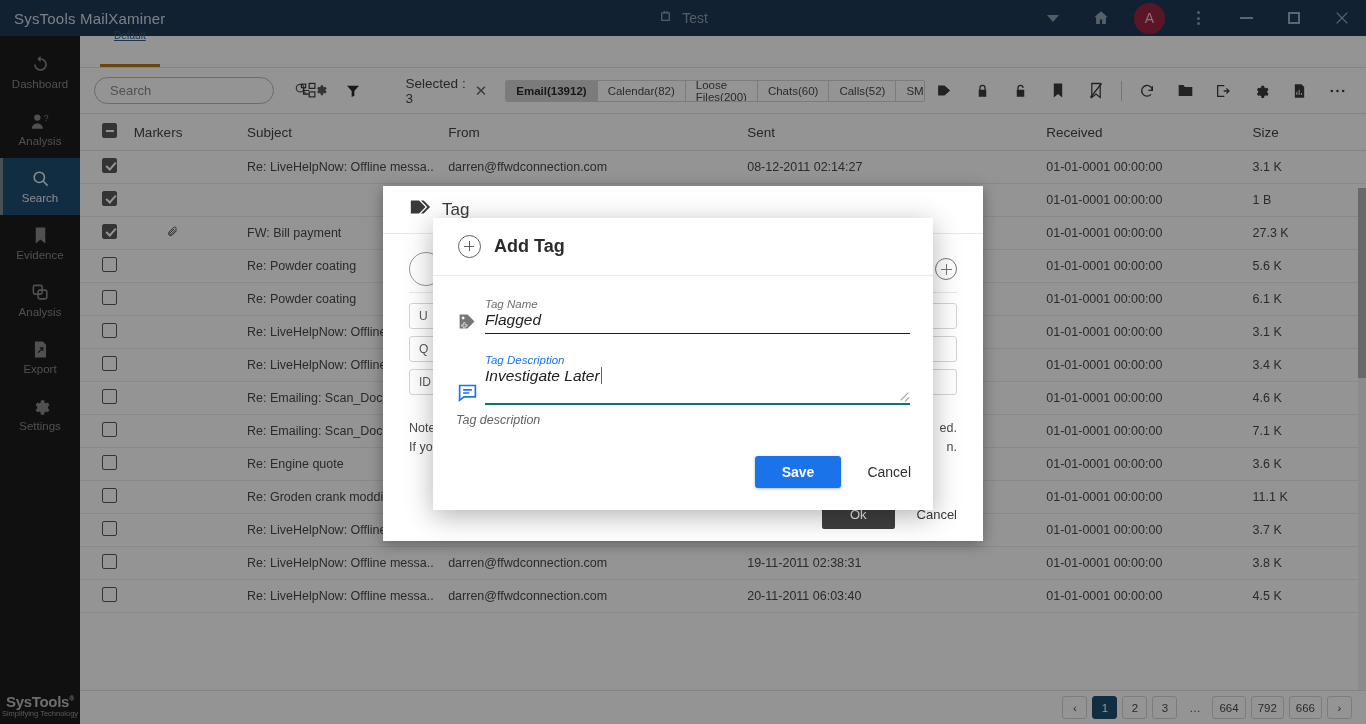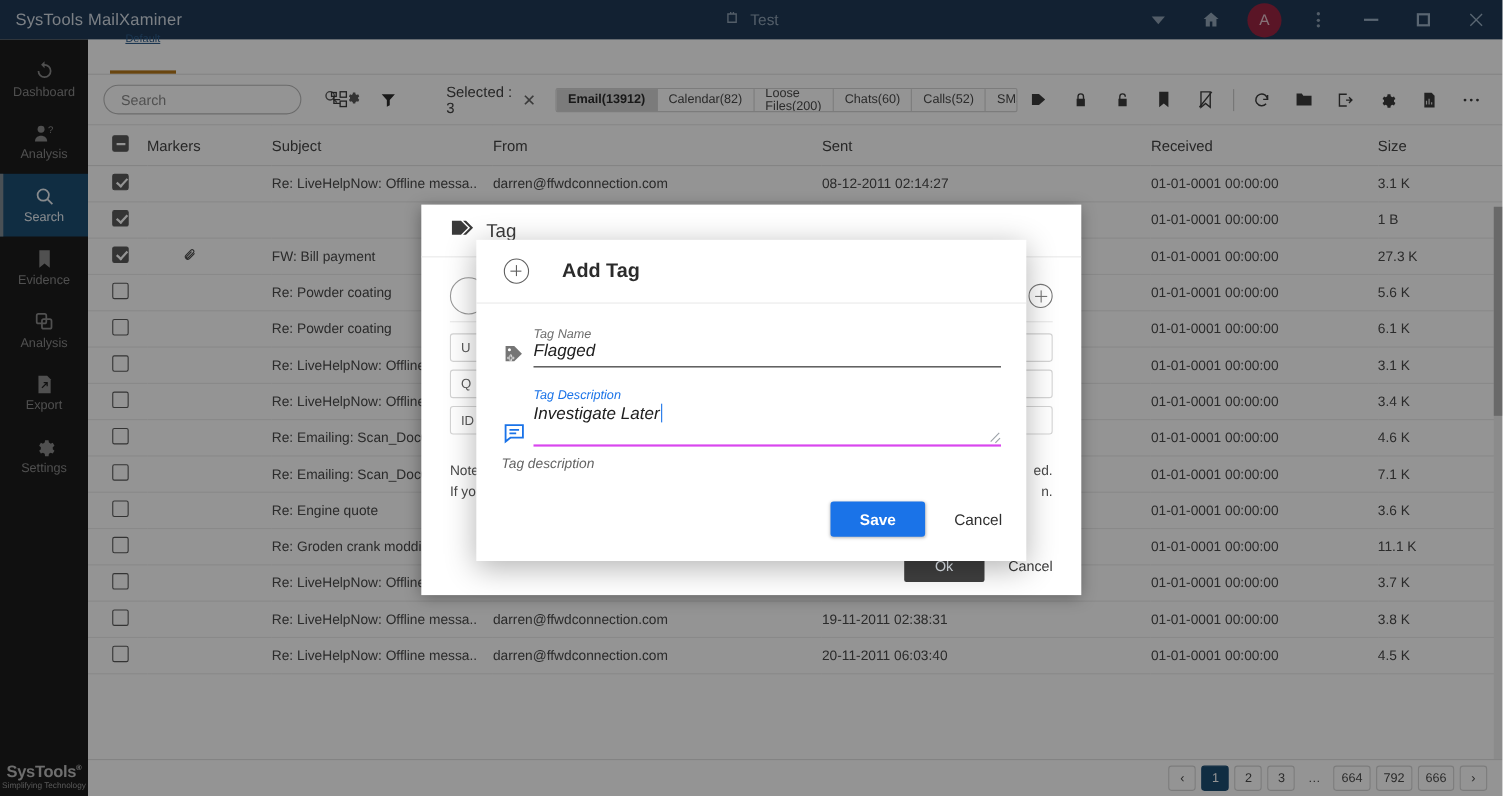--- a/index.html
+++ b/index.html
@@ -214,41 +214,41 @@
   }
   .btn-plain { color: #3a3a3a; font-size: 13px; }
 
   
   .modal {
     position: absolute; left: 433px; top: 218px; width: 500px; height: 292px;
     background: #ffffff; z-index: 60;
     box-shadow: 0 6px 26px rgba(0,0,0,.30);
   }
   .modal-head {
-    height: 58px; display: flex; align-items: center; gap: 30px; padding-left: 25px;
+    height: 58px; display: flex; align-items: center; gap: 13px; padding-left: 25px;
     border-bottom: 1px solid #e9e9e9;
   }
   .modal-title { font-size: 18px; color: #2b2b2b; font-weight: bold; }
   .plus-circ {
     width: 23px; height: 23px; border-radius: 50%; border: 1.5px solid #5f5f5f;
     position: relative;
   }
   .plus-circ::before, .plus-circ::after { content:""; position:absolute; background:#5f5f5f; }
   .plus-circ::before { left: 5px; top: 9.8px; width: 10px; height: 1.6px; }
   .plus-circ::after  { top: 5px; left: 9.8px; height: 10px; width: 1.6px; }
 
   .modal-body { padding: 22px 23px 0 23px; }
   .fgroup { margin-bottom: 6px; font-style: italic; }
   .flabel { font-size: 11.5px; color: #6e6e6e; margin-left: 29px; margin-bottom: 1px; }
   .flabel.focus { color: #1a73e8; }
   .finput-row { display: flex; align-items: flex-end; gap: 7px; }
   .finput-ico { width: 22px; display: flex; align-items: flex-end; justify-content: center;
                 padding-bottom: 2px; }
   .fline { flex: 1; border-bottom: 1.3px solid #202020; padding-bottom: 4px; }
-  .fline.focus { border-bottom: 2px solid #d946ef; position: relative; }
+  .fline.focus { border-bottom: 2px solid #0f766e; position: relative; }
   .fval { font-size: 15.5px; color: #202020; }
   .caret-tx {
     display: inline-block; width: 1px; height: 17px; background: #1a73e8;
     vertical-align: -3px; margin-left: 1px;
   }
   .resize-grip {
     position: absolute; right: 1px; bottom: 3px; width: 10px; height: 10px;
   }
   .resize-grip::before, .resize-grip::after {
     content: ""; position: absolute; background: #9aa0a6; height: 1px;

